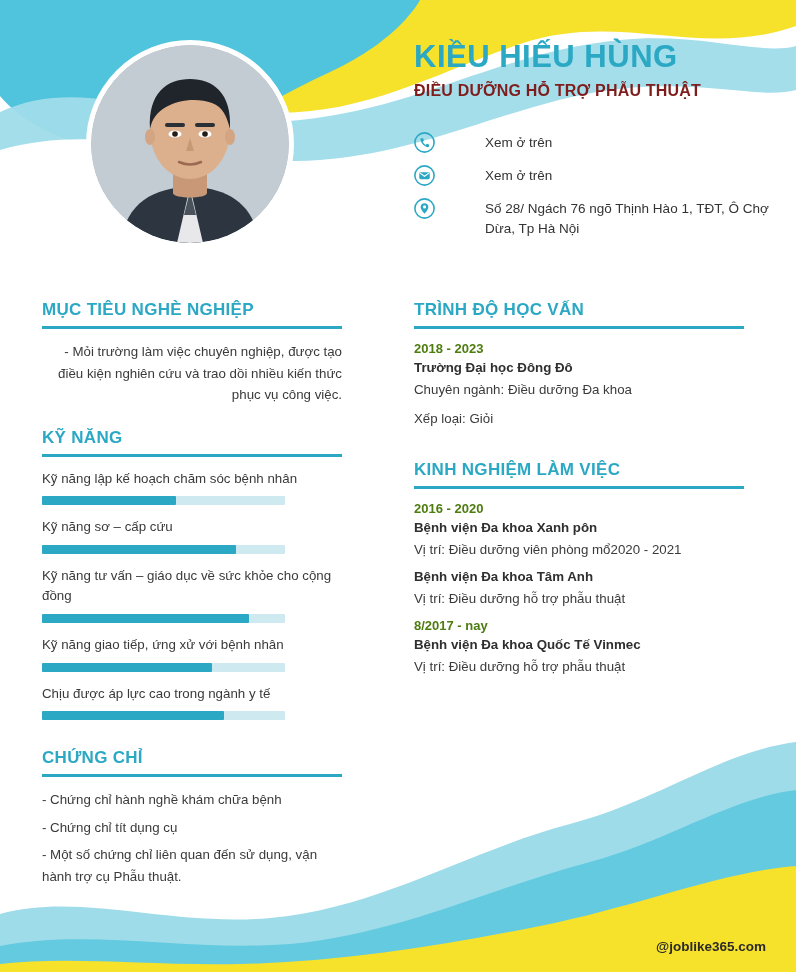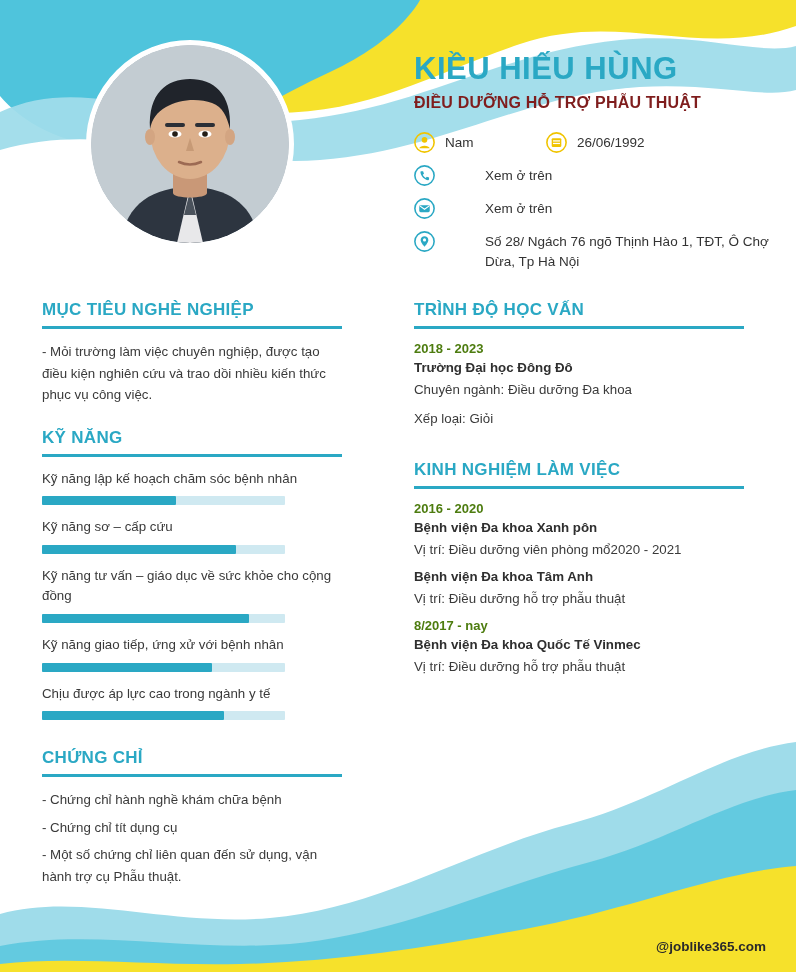--- a/index.html
+++ b/index.html
@@ -55,21 +55,21 @@
     left: 0; top: 0;
     width: 100%;
     height: 100%;
     border-radius: 50%;
     overflow: hidden;
     background: #b9c4cc;
   }
   .name-block {
     position: absolute;
     left: 414px;
-    top: 52px;
+    top: 40px;
     width: 360px;
   }
   .cv-name {
     font-size: 31px;
     font-weight: bold;
     letter-spacing: 0.5px;
     color: #2aa8c4;
     margin: 0 0 8px 0;
     line-height: 1.1;
   }
@@ -144,20 +144,21 @@
     background: #2aa8c4;
     margin-bottom: 12px;
   }
   .col-right .sec-rule { background: #2aa8c4; }
 
   .body-text {
     font-size: 13.3px;
     line-height: 1.62;
     color: #3a3a3a;
     margin: 0;
+    text-align: right;
   }
 
   .skill {
     margin-bottom: 12px;
   }
   .skill-label {
     font-size: 13.3px;
     line-height: 1.55;
     color: #3a3a3a;
     margin-bottom: 7px;
@@ -272,43 +273,20 @@
         </svg>
       </div>
     </div>
 
     <div class="name-block">
       <h1 class="cv-name">KIỀU HIẾU HÙNG</h1>
       <div class="cv-role">ĐIỀU DƯỠNG HỖ TRỢ PHẪU THUẬT</div>
     </div>
 
     <div class="contacts">
-      <div class="crow-two">
-        <div class="chalf first">
-          <span class="cicon">
-            <svg width="21" height="21" viewBox="0 0 24 24">
-              <circle cx="12" cy="12" r="11" fill="none" stroke="#f0c400" stroke-width="1.8"></circle>
-              <circle cx="12" cy="9" r="3.2" fill="#f0c400"></circle>
-              <path d="M6,18.5 C6.8,14.6 17.2,14.6 18,18.5 Z" fill="#f0c400"></path>
-            </svg>
-          </span>
-          <span class="ctext">Nam</span>
-        </div>
-        <div class="chalf">
-          <span class="cicon">
-            <svg width="21" height="21" viewBox="0 0 24 24">
-              <circle cx="12" cy="12" r="11" fill="none" stroke="#f0c400" stroke-width="1.8"></circle>
-              <rect x="6.5" y="7" width="11" height="10" rx="1.4" fill="#f0c400"></rect>
-              <rect x="8" y="9.5" width="8" height="1.4" fill="#ffffff"></rect>
-              <rect x="8" y="12.4" width="8" height="1.4" fill="#ffffff"></rect>
-            </svg>
-          </span>
-          <span class="ctext">26/06/1992</span>
-        </div>
-      </div>
 
       <div class="crow">
         <span class="cicon">
           <svg width="21" height="21" viewBox="0 0 24 24">
             <circle cx="12" cy="12" r="11" fill="none" stroke="#2aa8c4" stroke-width="1.8"></circle>
             <path d="M8.4,7.2 L10.4,7.2 L11.4,10 L10,11.2 C10.8,12.9 11.9,14 13.4,14.8 L14.6,13.4 L17.2,14.4 L17.2,16.4 C17.2,17 16.7,17.4 16.1,17.3 C11.8,16.7 8.1,13 7.4,8.5 C7.3,7.8 7.7,7.2 8.4,7.2 Z" fill="#2aa8c4"></path>
           </svg>
         </span>
         <span class="ctext">Xem ở trên</span>
       </div>

